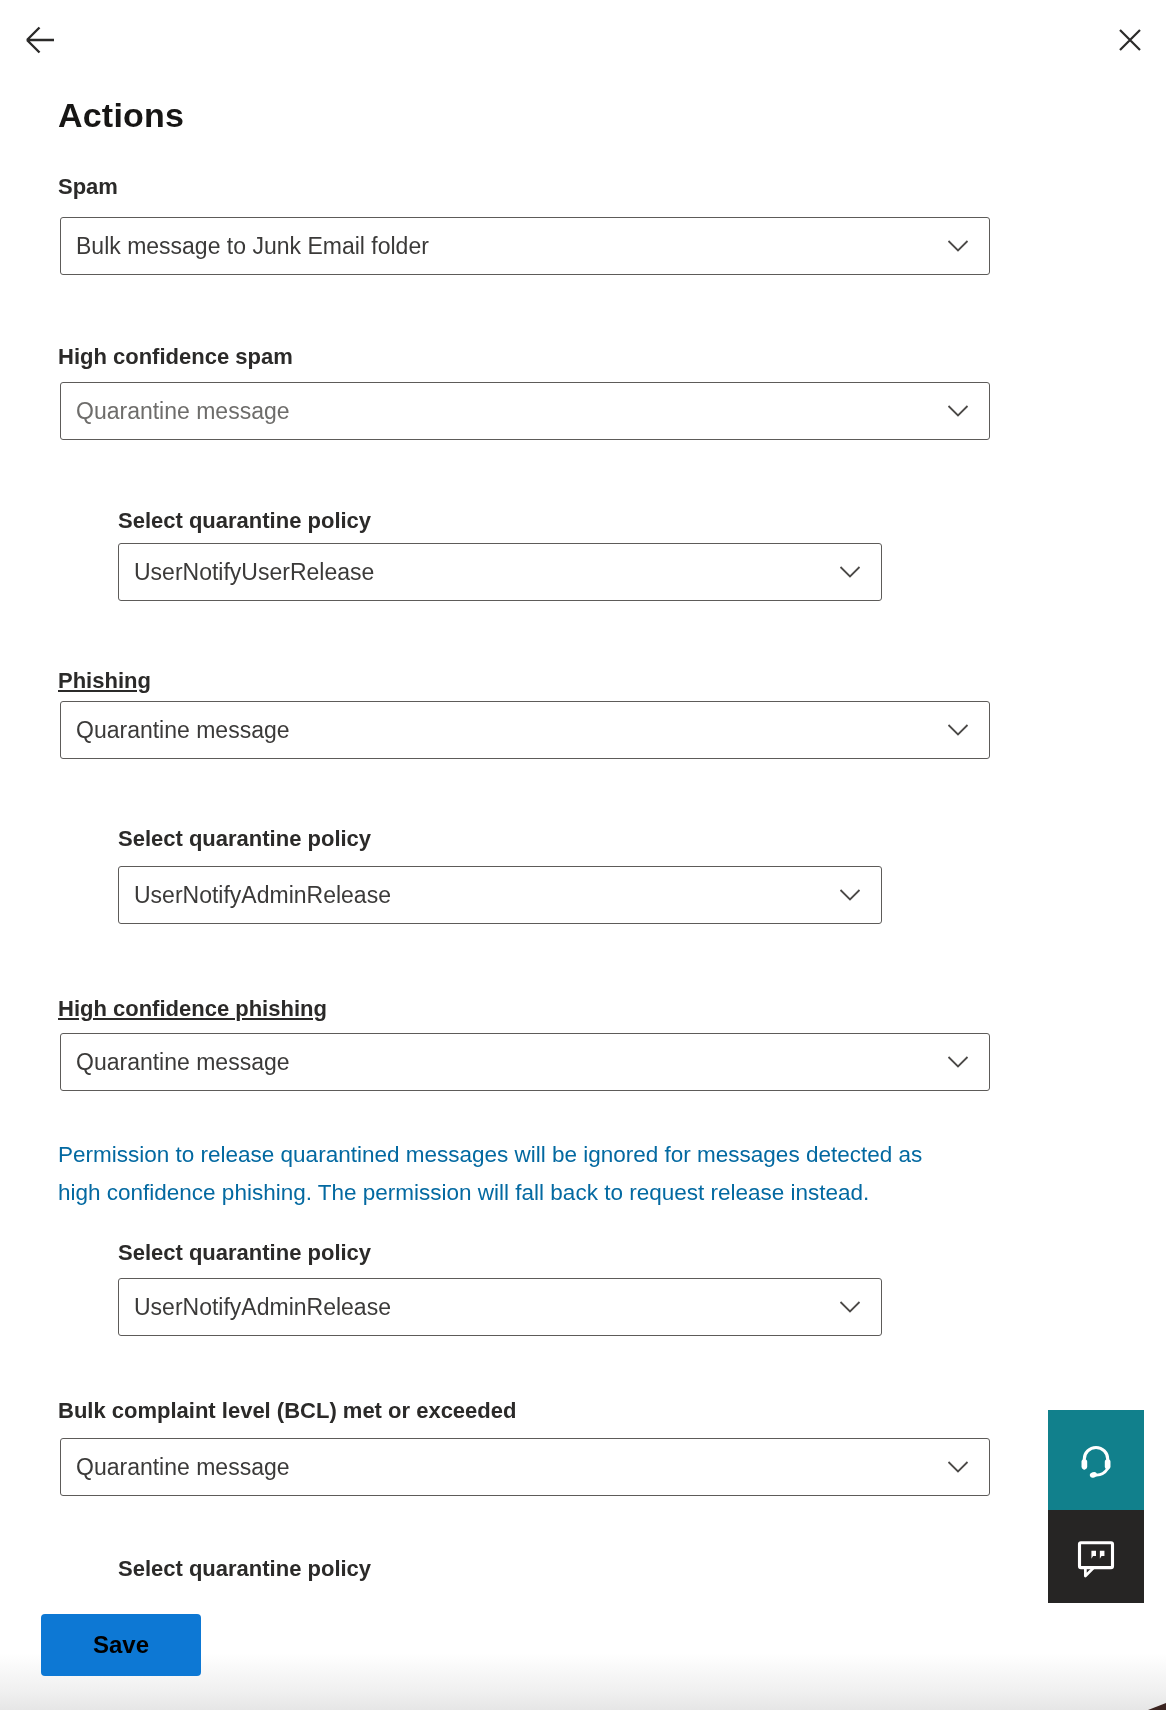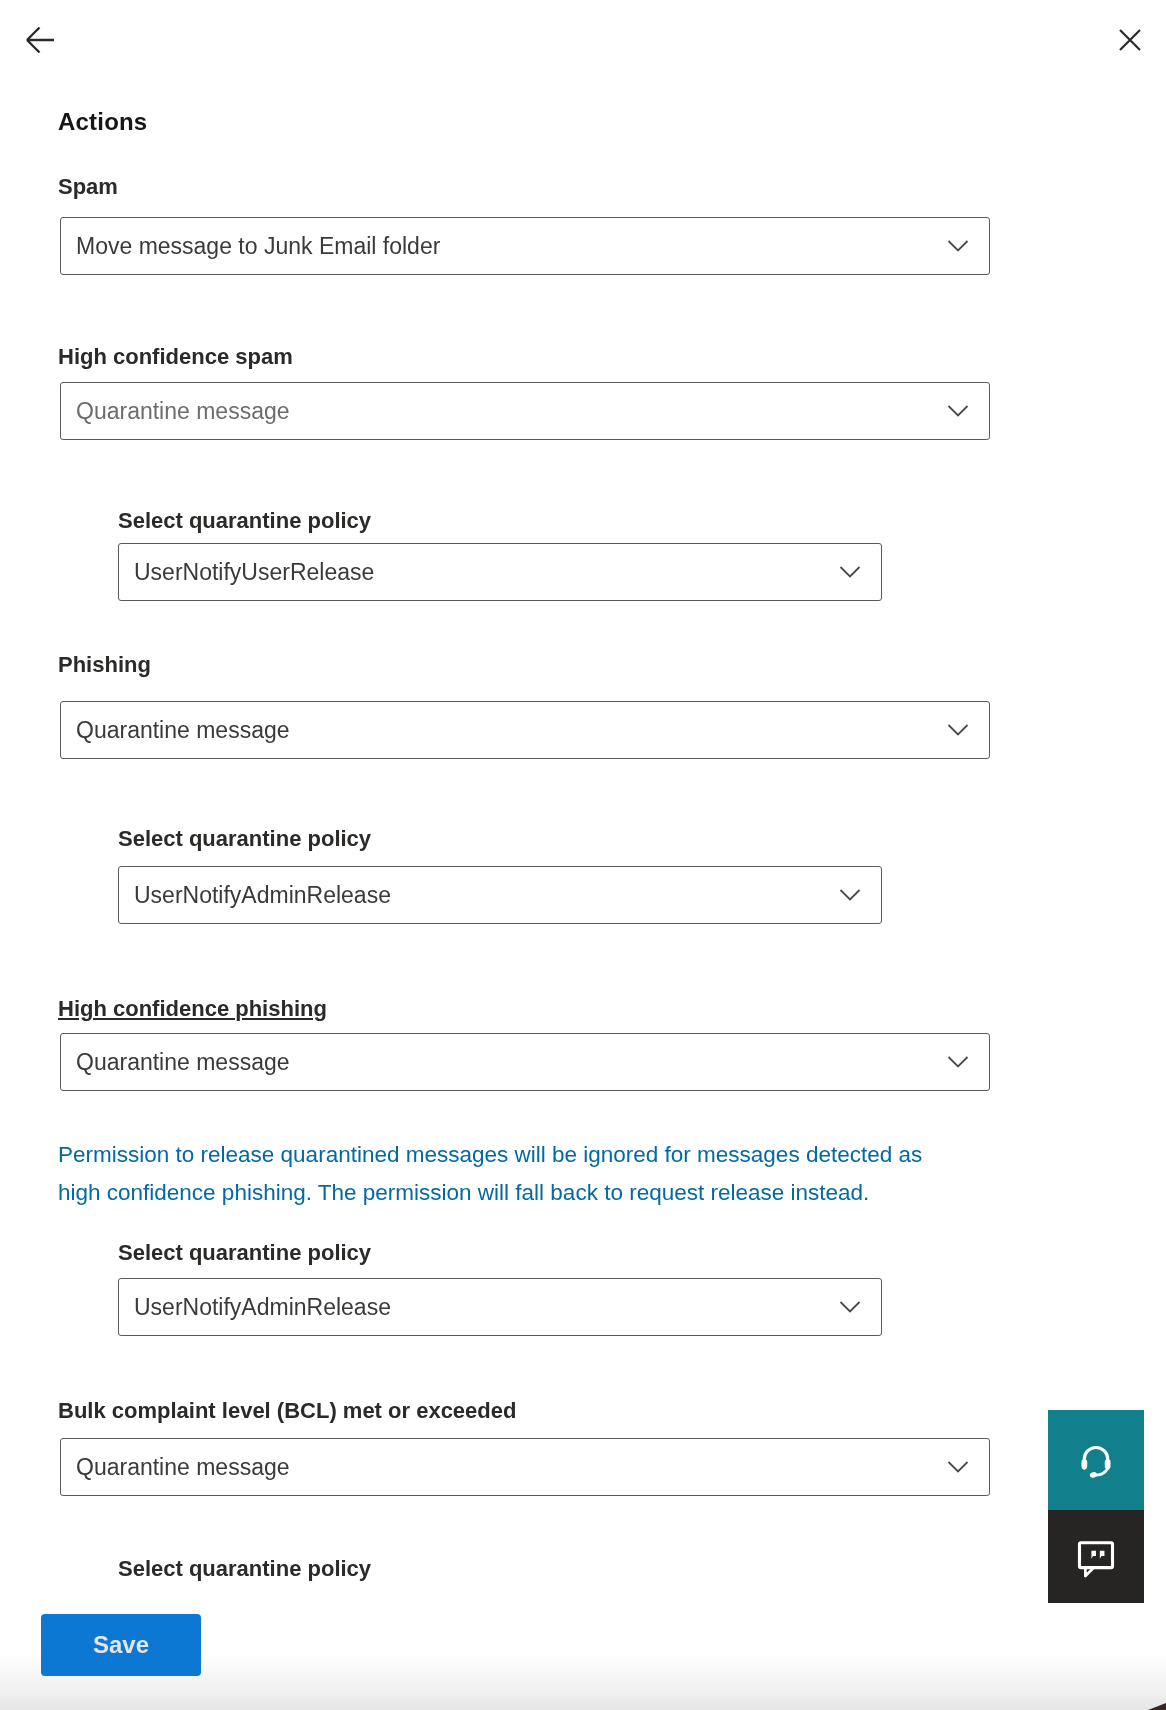--- a/index.html
+++ b/index.html
@@ -5,21 +5,21 @@
   html,body{margin:0;padding:0;}
   body{
     width:1166px;height:1710px;position:relative;overflow:hidden;
     background:#ffffff;
     font-family:"Liberation Sans","DejaVu Sans",sans-serif;
     -webkit-font-smoothing:antialiased;
   }
   
   .icon-btn{position:absolute;width:36px;height:36px;display:flex;align-items:center;justify-content:center;cursor:pointer;background:transparent;border:none;padding:0;}
   
-  .page-title{position:absolute;left:58px;top:108px;font-size:24px;font-weight:700;color:#171615;letter-spacing:.2px;}
+  .page-title{position:absolute;left:58px;top:96px;font-size:34px;font-weight:700;color:#171615;letter-spacing:.2px;}
   
   .field-label{position:absolute;font-size:22px;font-weight:600;color:#2b2a29;white-space:nowrap;}
   .note-line{position:absolute;left:58px;font-size:22.5px;font-weight:400;color:#0369a1;white-space:nowrap;}
   
   .dd{
     position:absolute;height:58px;box-sizing:border-box;background:#ffffff;
     border:1.6px solid #5d5b59;border-radius:3px;
     display:flex;align-items:center;padding:0 56px 0 15px;cursor:pointer;
   }
   .dd-main{left:60px;width:930px;}
@@ -27,21 +27,21 @@
   .dd-text{font-size:23px;font-weight:400;color:#3b3a39;white-space:nowrap;overflow:hidden;}
   .dd.gray .dd-text{color:#6e6d6b;}
   .chevron{position:absolute;right:20px;top:50%;transform:translateY(-50%);line-height:0;}
   
   .footer{
     position:absolute;left:0;top:1584px;width:1166px;height:126px;z-index:20;
     background:linear-gradient(#ffffff 0%,#ffffff 55%,#f0f0f0 85%,#e6e6e6 100%);
   }
   .btn{position:absolute;top:30px;height:62px;box-sizing:border-box;border-radius:4px;
     display:flex;align-items:center;justify-content:center;font-size:24px;font-weight:600;cursor:pointer;border:none;}
-  .btn-save{left:41px;width:160px;background:#0d78d4;color:#e5e5e5;}
+  .btn-save{left:41px;width:160px;background:#0d78d4;color:#000000;}
   .btn-cancel{left:226px;width:166px;background:#e9e7e5;color:#2b2a29;border:1.5px solid #8a8886;}
   
   .side-btn{position:absolute;left:1048px;width:96px;z-index:30;display:flex;align-items:center;justify-content:center;cursor:pointer;border:none;padding:0;}
   .side-help{top:1410px;height:100px;background:#11808c;}
   .side-feedback{top:1510px;height:93px;background:#262524;}
   
   .clipped{z-index:10;}
   
   .corner-sliver{position:absolute;right:0;bottom:0;width:18px;height:7px;z-index:40;background:#3b2420;clip-path:polygon(100% 0,100% 100%,0 100%);}
 </style>
@@ -61,21 +61,21 @@
     <svg width="32" height="32" viewBox="0 0 32 32">
       <path d="M6 6 L26 26 M26 6 L6 26" fill="none" stroke="#2b2a29" stroke-width="2.2"></path>
     </svg>
   </span>
 </button>
 
 <div class="page-title">Actions</div>
 
 <div class="field-label" style="left:58px;top:174px;">Spam</div>
 <div class="dd dd-main" style="top:217px;">
-  <span class="dd-text">Move message to Junk Email folder</span>
+  <span class="dd-text">Bulk message to Junk Email folder</span>
   <span class="chevron">
     <svg width="22" height="13" viewBox="0 0 22 13">
         <path d="M1.5 1.5 L11 11 L20.5 1.5" fill="none" stroke="#4c4a48" stroke-width="1.8"></path>
       </svg>
   </span>
 </div>
 
 <div class="field-label" style="left:58px;top:344px;">High confidence spam</div>
 <div class="dd dd-main gray" style="top:382px;">
   <span class="dd-text">Quarantine message</span>
@@ -89,21 +89,21 @@
 <div class="field-label" style="left:118px;top:508px;">Select quarantine policy</div>
 <div class="dd dd-indent" style="top:543px;">
   <span class="dd-text">UserNotifyUserRelease</span>
   <span class="chevron">
     <svg width="22" height="13" viewBox="0 0 22 13">
         <path d="M1.5 1.5 L11 11 L20.5 1.5" fill="none" stroke="#4c4a48" stroke-width="1.8"></path>
       </svg>
   </span>
 </div>
 
-<div class="field-label" style="left:58px;top:652px;">Phishing</div>
+<div class="field-label" style="left:58px;top:668px;text-decoration:underline;">Phishing</div>
 <div class="dd dd-main" style="top:701px;">
   <span class="dd-text">Quarantine message</span>
   <span class="chevron">
     <svg width="22" height="13" viewBox="0 0 22 13">
         <path d="M1.5 1.5 L11 11 L20.5 1.5" fill="none" stroke="#4c4a48" stroke-width="1.8"></path>
       </svg>
   </span>
 </div>
 
 <div class="field-label" style="left:118px;top:826px;">Select quarantine policy</div>

